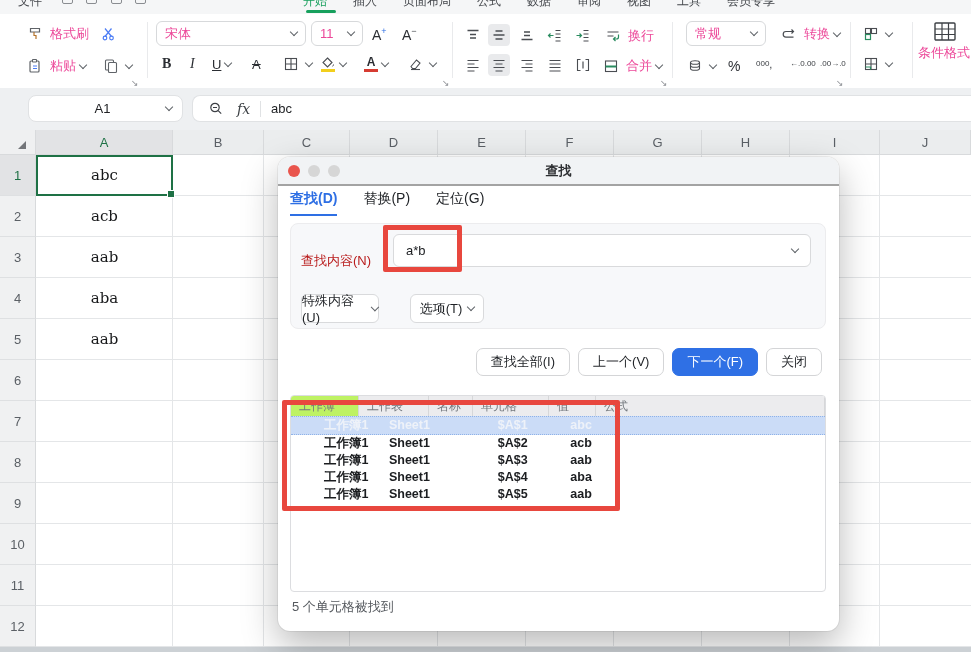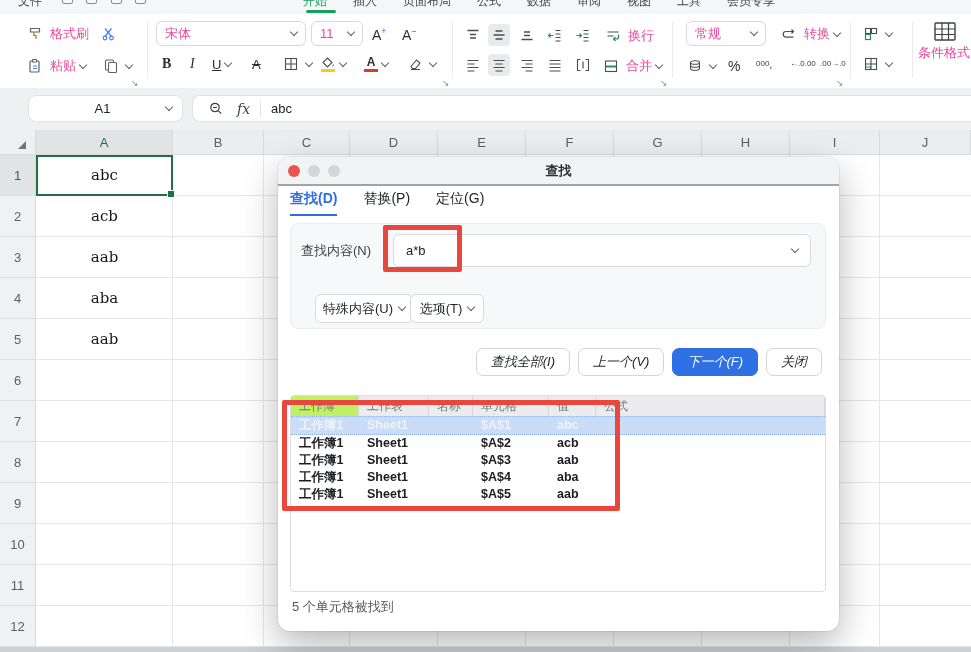--- a/index.html
+++ b/index.html
@@ -67,37 +67,37 @@
   .titlebar{position:absolute;left:0;top:0;right:0;height:27px;background:#f1f3f5;border-radius:12px 12px 0 0;
             border-bottom:2px solid #a3a3a3;}
   .light{position:absolute;top:8px;width:12px;height:12px;border-radius:50%;}
   .dtitle{position:absolute;left:0;right:0;top:0;height:27px;line-height:27px;text-align:center;font-size:13px;
           font-weight:bold;color:#2c2e31;}
   .dtabs{position:absolute;left:12px;top:33px;display:flex;gap:26px;font-size:14px;color:#1f2226;}
   .dtab{padding-bottom:6px;cursor:default;}
   .dtab.active{color:#2e6fe4;font-weight:bold;border-bottom:2.5px solid #2e6fe4;}
   .panel{position:absolute;left:12px;top:66px;width:536px;height:106px;background:#f7f8fa;border:1px solid #ececee;
          border-radius:8px;box-sizing:border-box;}
-  .flabel{position:absolute;left:10px;top:18px;font-size:13px;color:#404040;}
+  .flabel{position:absolute;left:10px;top:28px;font-size:13px;color:#b91c1c;}
   .finput{position:absolute;left:102px;top:10px;width:418px;height:33px;background:#fff;border:1px solid #d9dadc;
           border-radius:6px;box-sizing:border-box;display:flex;align-items:center;padding:0 12px;justify-content:space-between;}
   .finput .val{font-size:13px;color:#1b1d20;}
   .pbtn{position:absolute;top:70px;height:29px;background:#fff;border:1px solid #d9dadc;border-radius:6px;
         box-sizing:border-box;display:flex;align-items:center;justify-content:center;gap:6px;font-size:13px;color:#1f2226;}
-  .actions{position:absolute;right:17px;top:191px;display:flex;gap:8px;font-style:italic;}
+  .actions{position:absolute;right:17px;top:191px;display:flex;gap:8px;}
   .abtn{height:28px;padding:0 14px;border:1px solid #d4d5d7;border-radius:7px;background:#fff;font-size:13px;color:#1f2226;
         display:flex;align-items:center;justify-content:center;box-sizing:border-box;}
   .abtn.primary{background:#2f70e5;border-color:#2f70e5;color:#fff;}
   .resultbox{position:absolute;left:12px;top:238px;width:536px;height:197px;border:1px solid #dcdde0;border-radius:4px;
              box-sizing:border-box;background:#fff;overflow:hidden;}
   .rhead{display:flex;height:20px;background:#ececee;}
   .rhead .hc{box-sizing:border-box;border-right:1px solid #d6d7d9;font-size:12px;color:#73787d;
              padding:0 0 0 8px;line-height:20px;overflow:hidden;white-space:nowrap;}
   .rhead .hc.first{background:#bef264;}
-  .rrow{display:flex;height:17px;line-height:17px;}
+  .rrow{display:flex;height:17px;line-height:17px;padding-left:25px;}
   .rrow .rc{box-sizing:border-box;font-size:12.5px;font-weight:600;color:#1b1d20;padding-left:8px;
             overflow:hidden;white-space:nowrap;}
   .rrow.sel{background:#cbdcf7;border-top:1px dotted #8fb2e8;border-bottom:1px dotted #8fb2e8;}
   .rrow.sel .rc{color:#eef2f9;}
   .dstatus{position:absolute;left:14px;top:441px;font-size:13px;color:#55595e;}
   
   .ann{position:absolute;border:5px solid #e8473e;border-radius:2px;box-sizing:border-box;z-index:60;background:transparent;}
 </style>
 </head>
 <body>
@@ -475,21 +475,21 @@
     <span class="dtab active">查找(D)</span>
     <span class="dtab">替换(P)</span>
     <span class="dtab">定位(G)</span>
   </div>
   <div class="panel">
     <span class="flabel">查找内容(N)</span>
     <div class="finput">
       <span class="val">a*b</span>
       <span class="chev sm"></span>
     </div>
-    <div class="pbtn" style="left:24px;width:98px">
+    <div class="pbtn" style="left:10px;width:78px">
       <span>特殊内容(U)</span>
         <span class="chev sm"></span>
     </div>
     <div class="pbtn" style="left:119px;width:74px">
       <span>选项(T)</span>
         <span class="chev sm"></span>
     </div>
   </div>
   <div class="actions" id="dialog-actions">
       <div class="abtn">查找全部(I)</div>

